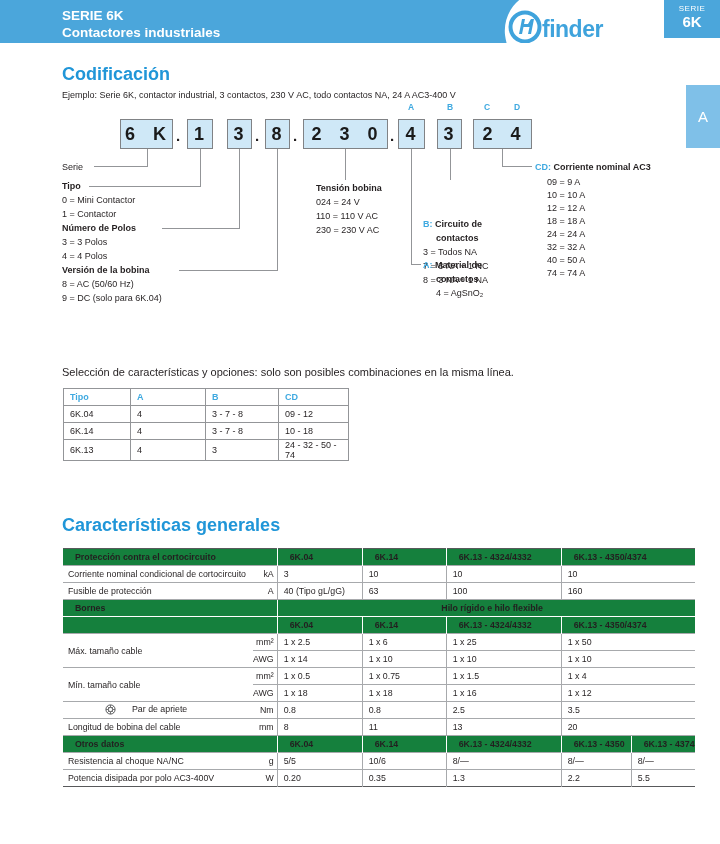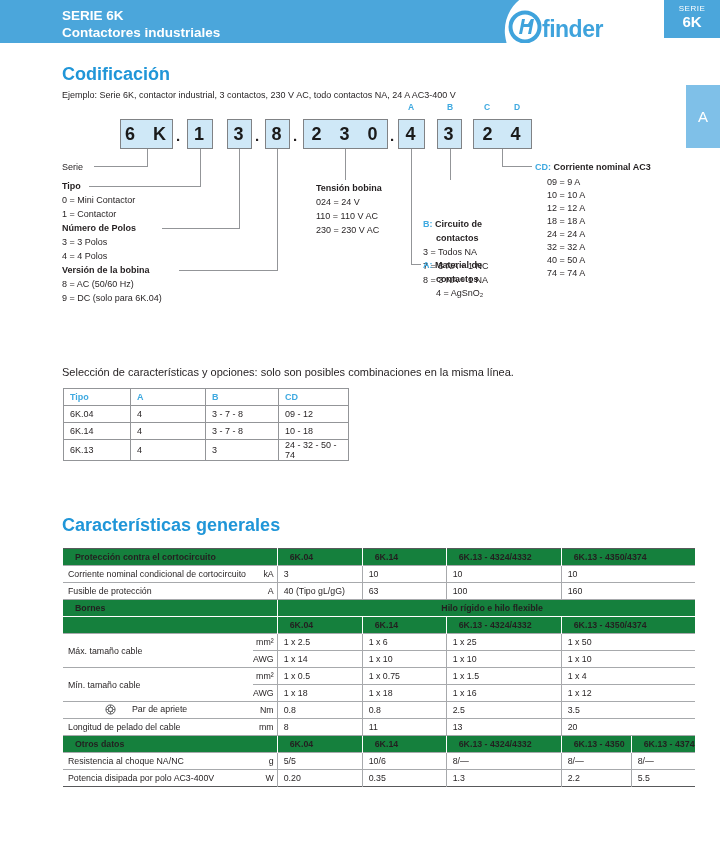--- a/index.html
+++ b/index.html
@@ -292,21 +292,21 @@
           <span>Par de apriete</span>
         </span>
       </td>
       <td class="unit">Nm</td>
       <td class="v">0.8</td>
       <td class="v">0.8</td>
       <td class="v">2.5</td>
       <td class="v" colspan="2">3.5</td>
     </tr>
     <tr>
-      <td class="lab">Longitud de pelado del cable</td>
+      <td class="lab">Longitud de bobina del cable</td>
       <td class="unit">mm</td>
       <td class="v">8</td>
       <td class="v">11</td>
       <td class="v">13</td>
       <td class="v" colspan="2">20</td>
     </tr>
     <tr class="hrow">
       <td class="lab" colspan="2">Otros datos</td>
       <td class="v">6K.04</td>
       <td class="v">6K.14</td>

